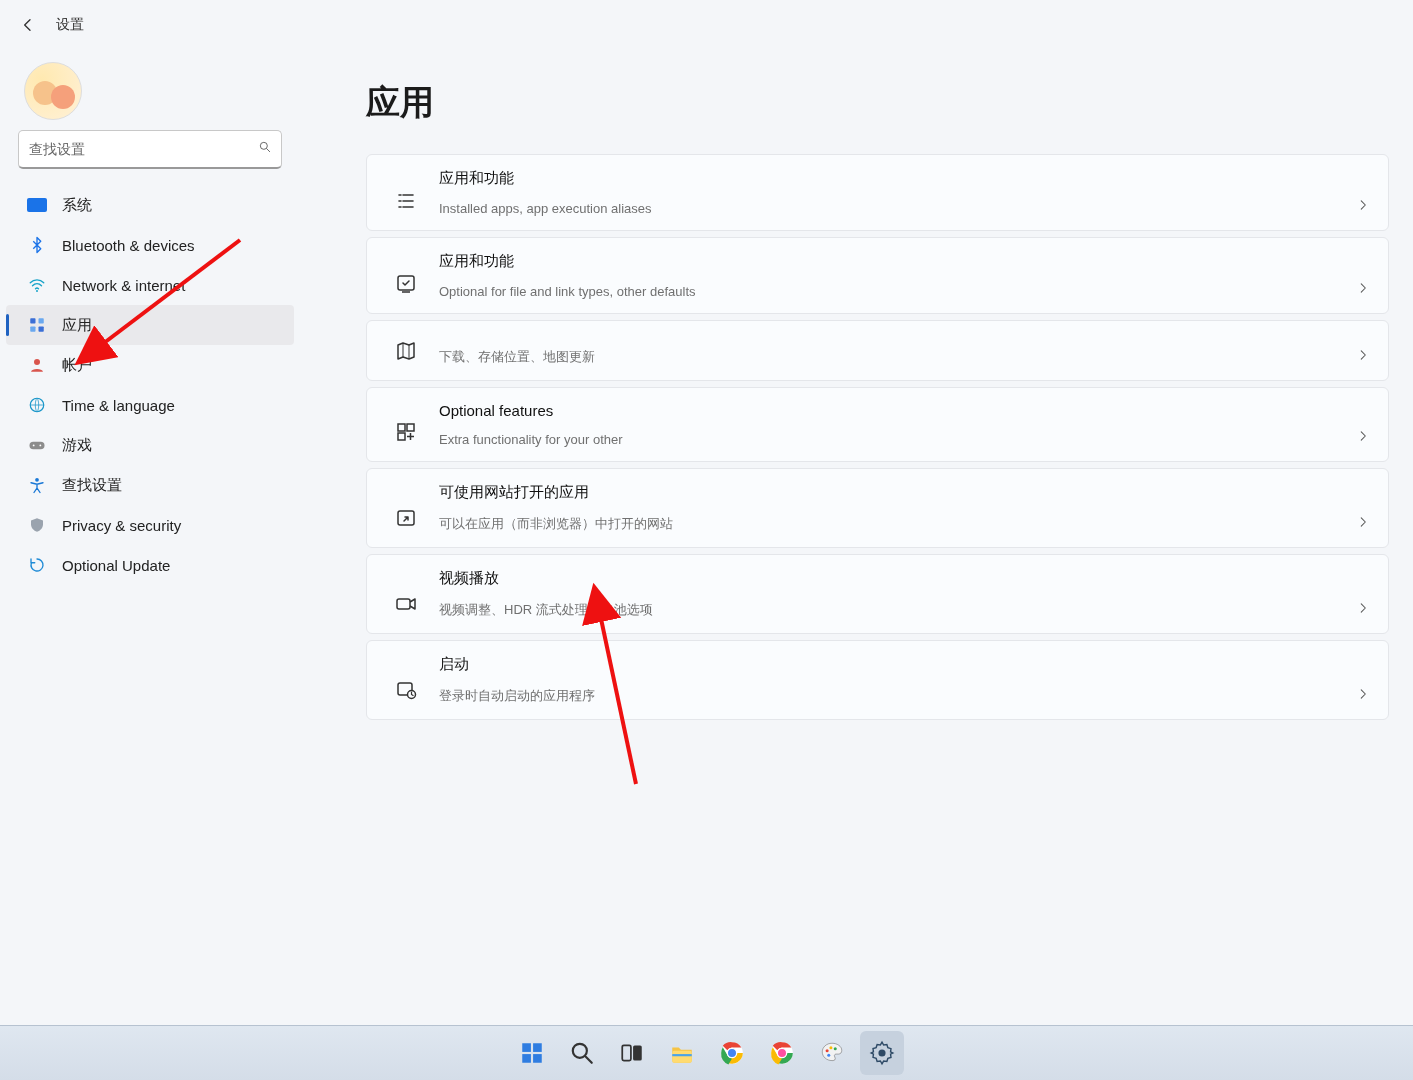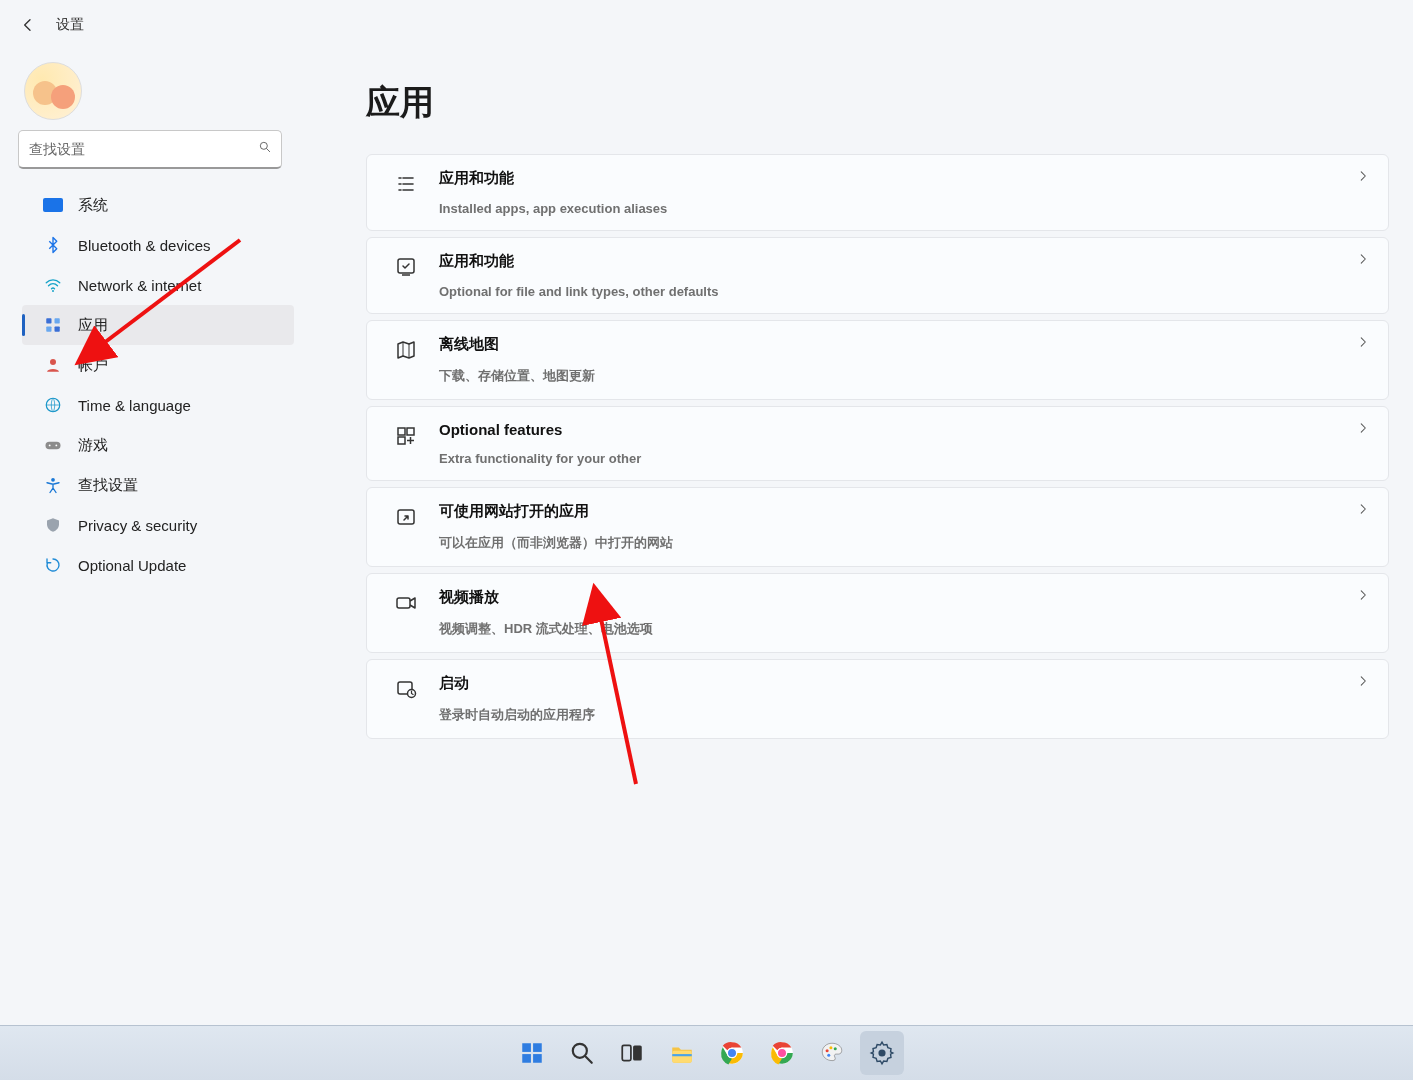--- a/index.html
+++ b/index.html
@@ -110,21 +110,20 @@
   }
   .search-icon {
     width: 32px;
     text-align: center;
     color: #666;
   }
   .search-icon svg { width: 14px; height: 14px; }
 
   .nav {
     margin-top: 6px;
-    padding-left: 16px;
   }
   .nav-item {
     display: flex;
     align-items: center;
     height: 40px;
     padding: 0 10px 0 20px;
     margin: 0 6px;
     border-radius: 4px;
     font-size: 15px;
     color: #222;
@@ -170,24 +169,23 @@
   .cards {
     margin-left: 46px;
     margin-right: 4px;
   }
   .card {
     background: #fafcfe;
     border: 1px solid #e4e6ea;
     border-radius: 6px;
     margin-bottom: 6px;
     display: flex;
-    align-items: flex-start;
+    align-items: flex-end;
     padding: 14px 18px;
     cursor: pointer;
-    font-weight: bold;
   }
   .card .card-icon {
     width: 30px;
     height: 30px;
     margin: 0 18px 0 6px;
     display: inline-flex;
     align-items: center;
     justify-content: center;
     color: #333;
   }
@@ -426,21 +424,20 @@
       </div>
 
       <div class="card">
         <span class="card-icon">
           <svg viewBox="0 0 24 24">
               <path d="M4 6l5-2 6 2 5-2v14l-5 2-6-2-5 2V6z" stroke="#333" stroke-width="1.5" fill="none" stroke-linejoin="round"></path>
               <path d="M9 4v14M15 6v14" stroke="#333" stroke-width="1"></path>
             </svg>
         </span>
         <div class="card-text">
-          <div class="card-title">离线地图</div>
           <div class="card-subtitle">下载、存储位置、地图更新</div>
         </div>
         <span class="chevron"><svg viewBox="0 0 24 24">
               <path d="M9 5l7 7-7 7" stroke="#555" stroke-width="1.8" fill="none" stroke-linecap="round" stroke-linejoin="round"></path>
             </svg></span>
       </div>
 
       <div class="card">
         <span class="card-icon">
           <svg viewBox="0 0 24 24">

